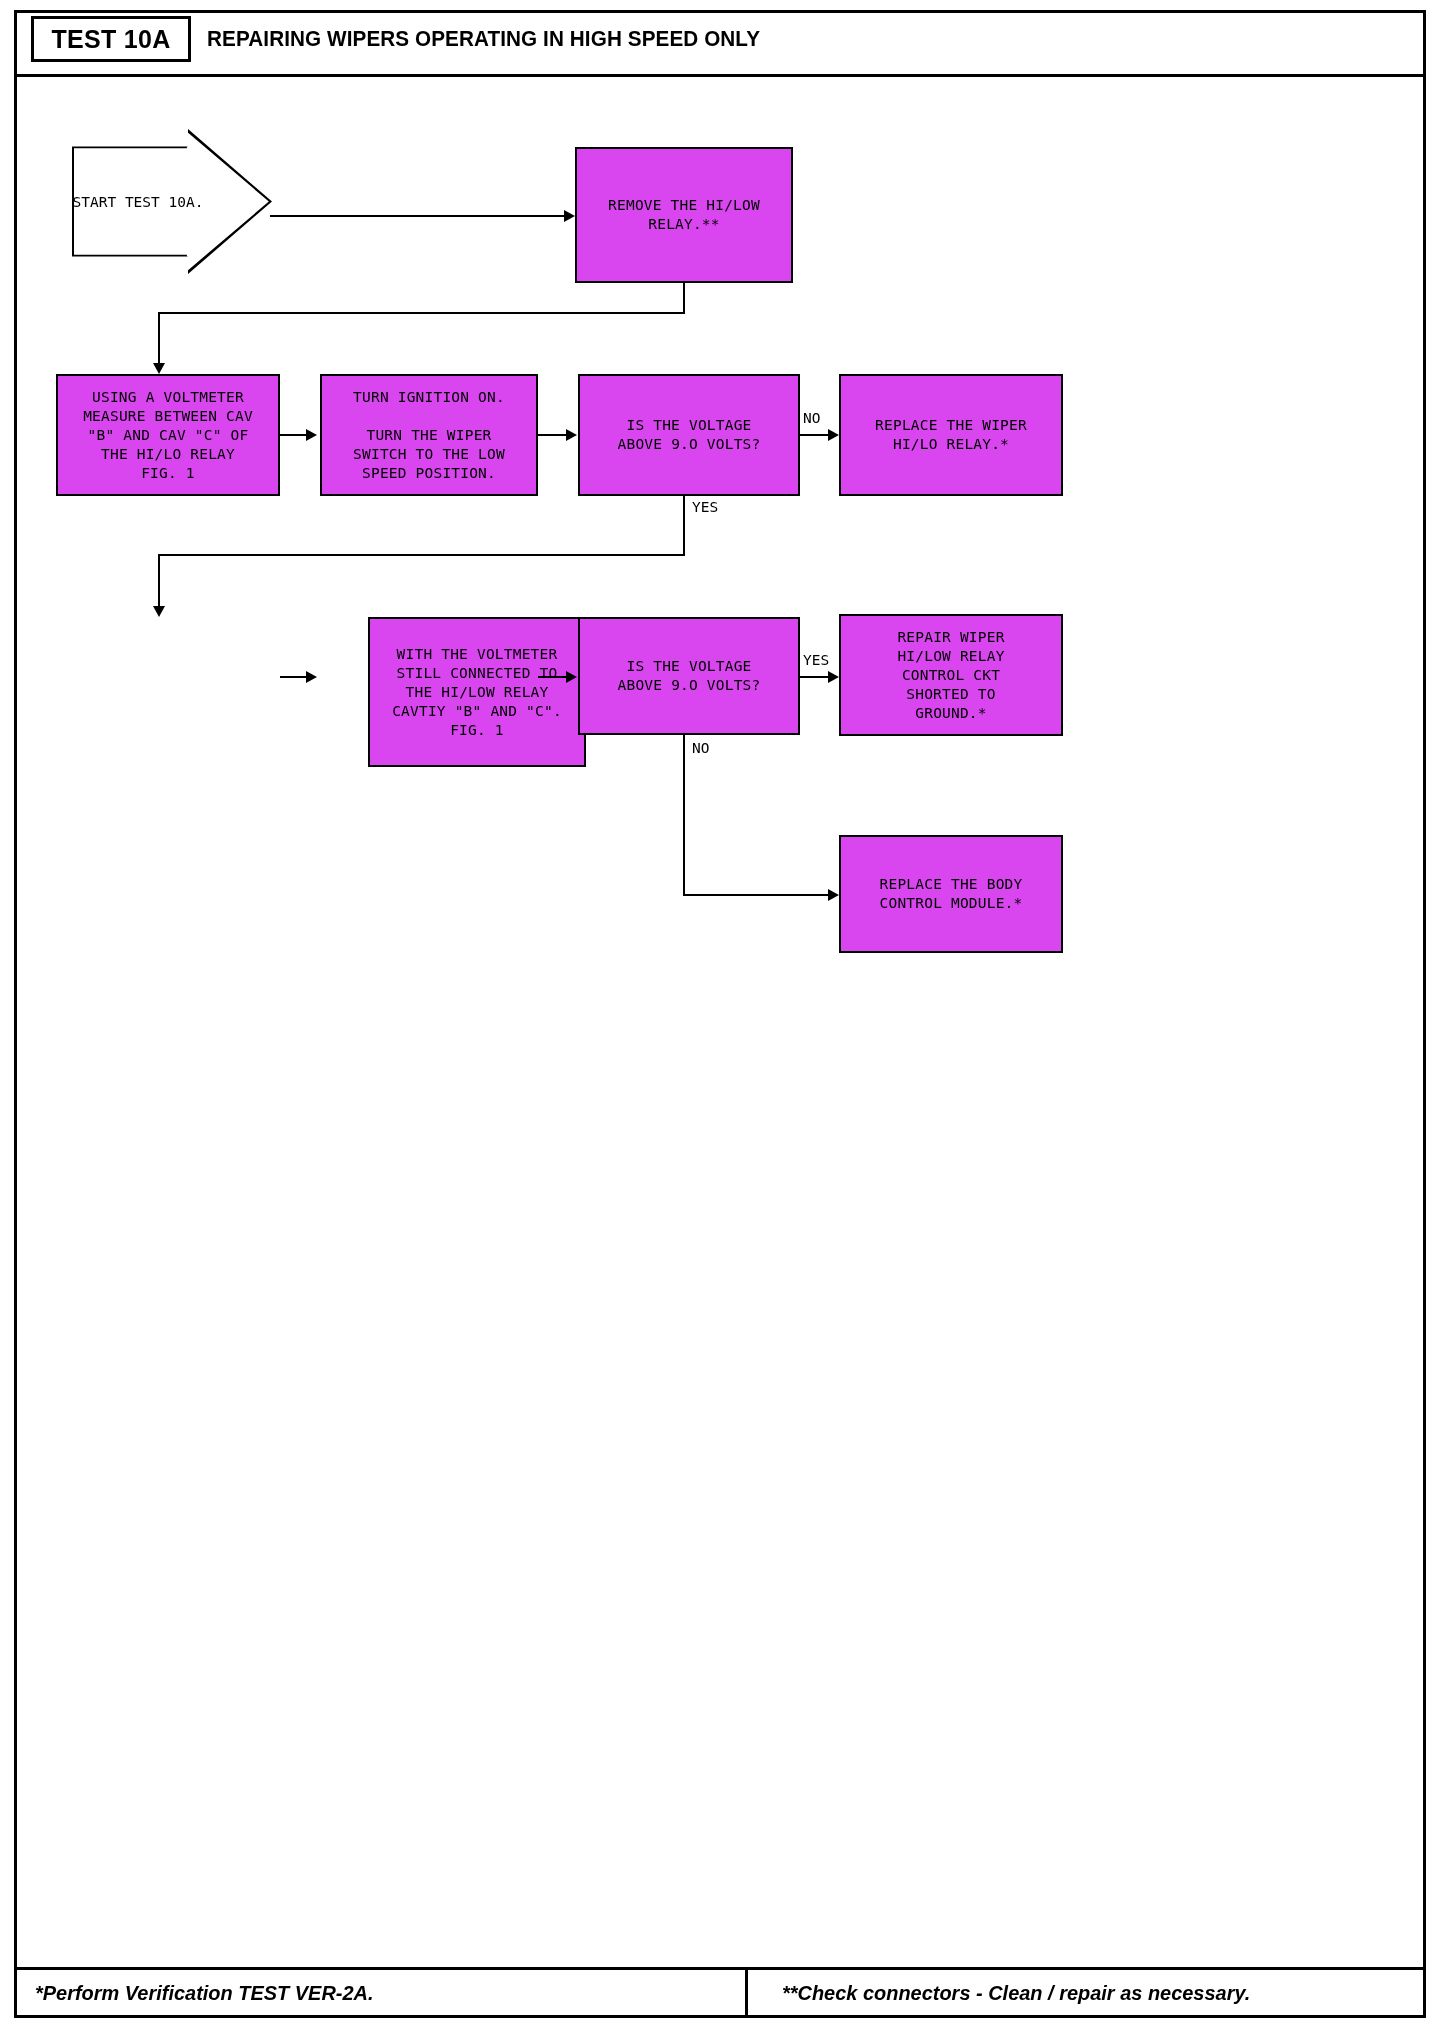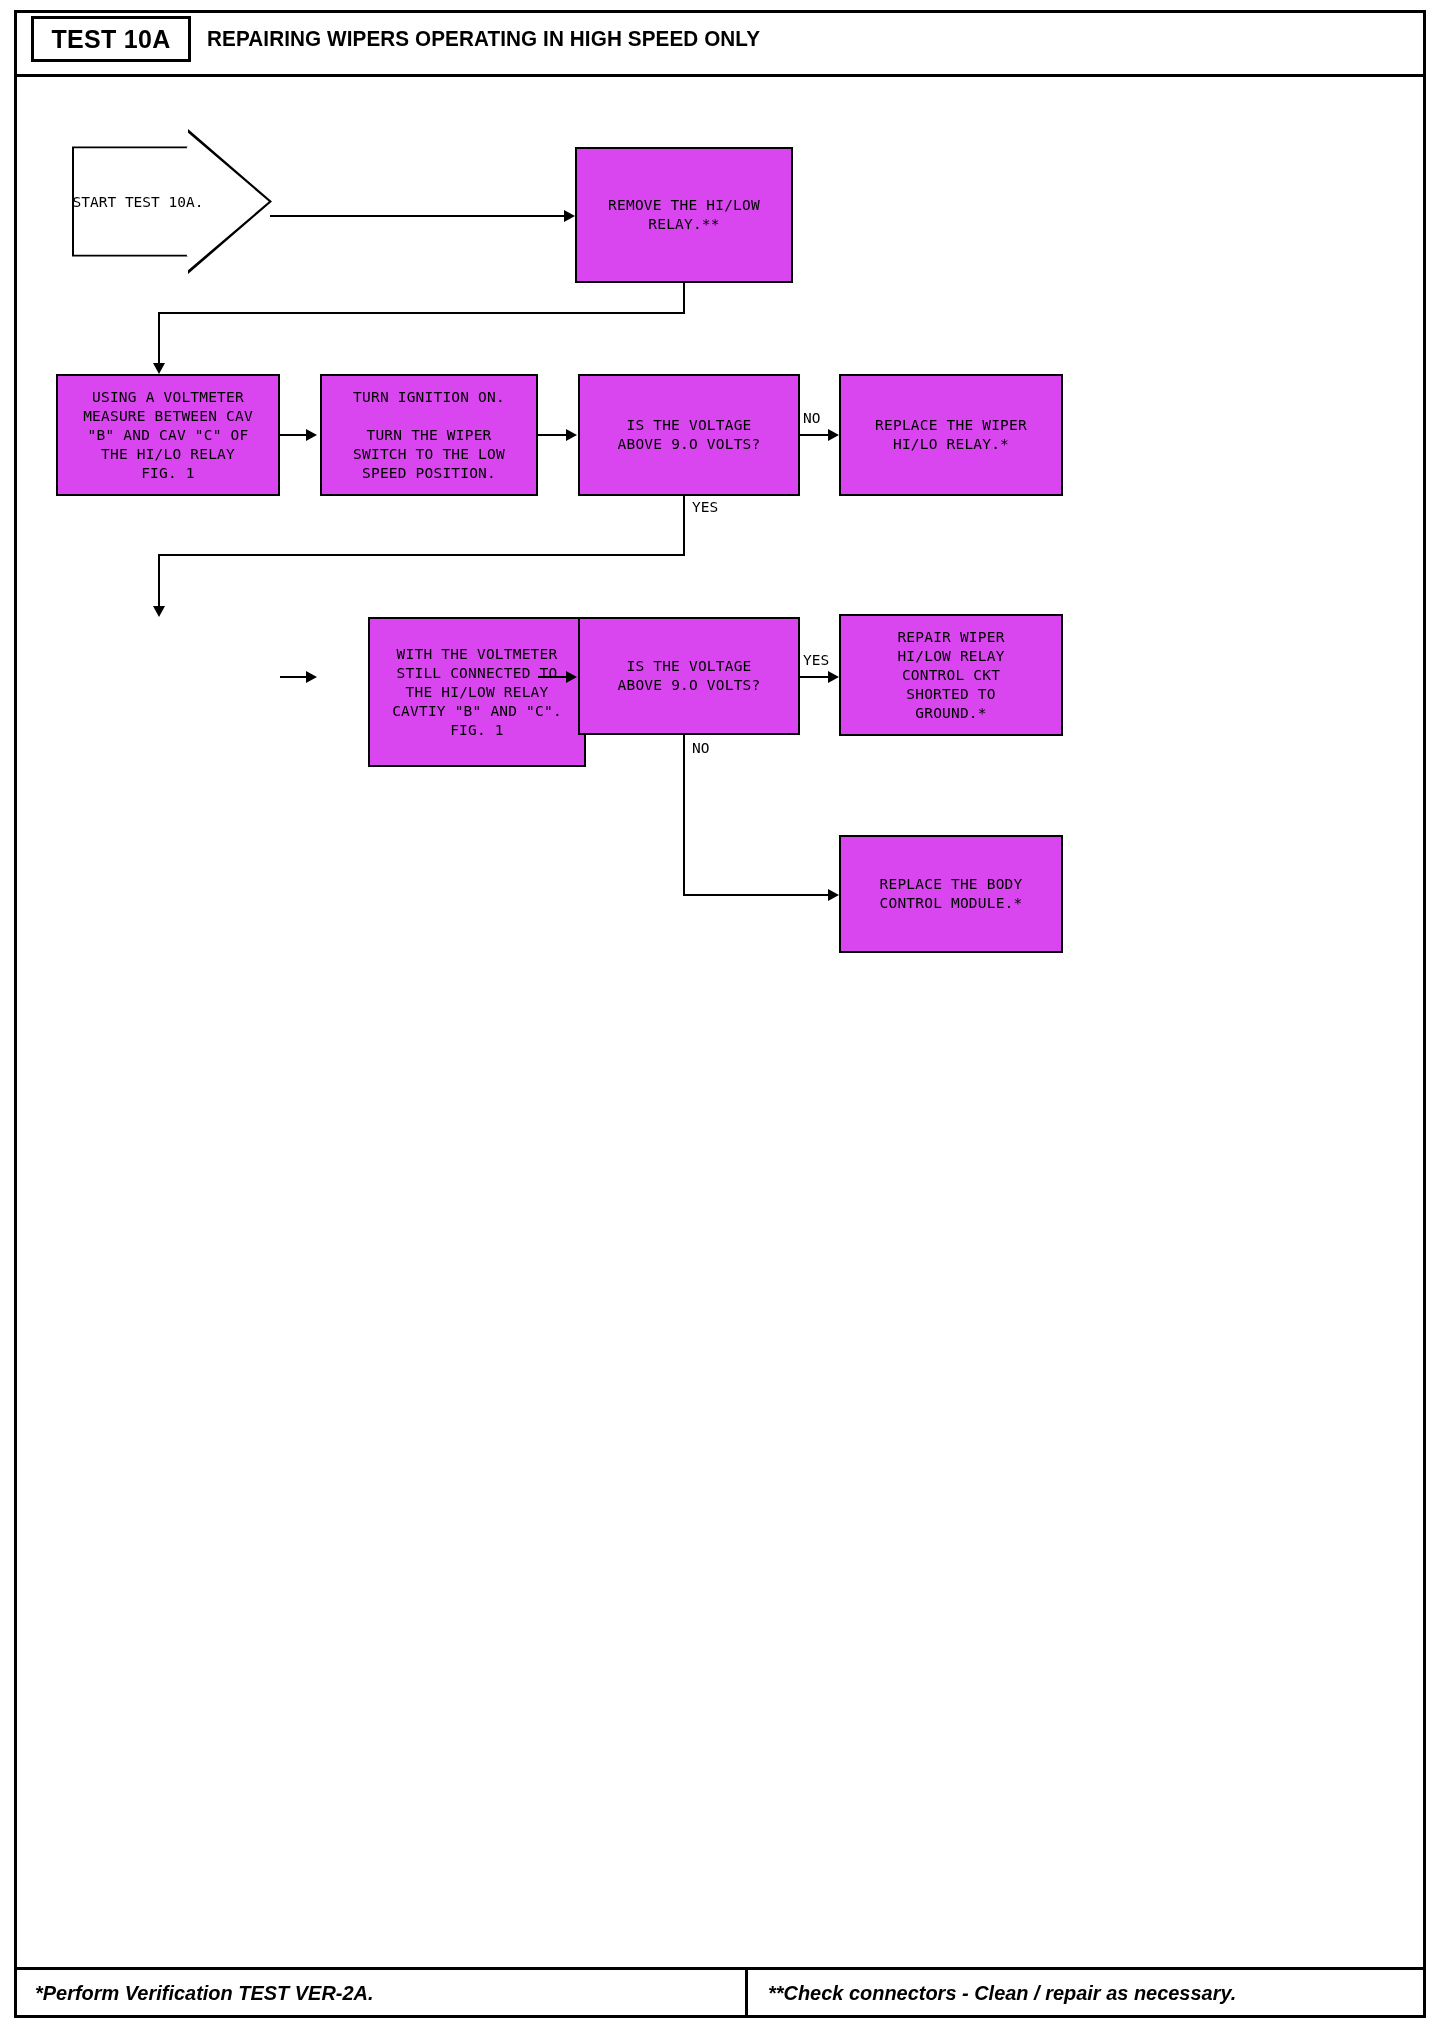--- a/index.html
+++ b/index.html
@@ -41,21 +41,21 @@
   }
   
   .ftr{
     position:absolute;left:0;bottom:0;width:100%;height:48px;
     border-top:3px solid #000;box-sizing:border-box;display:flex;
   }
   .ftr-cell{
     height:100%;display:flex;align-items:center;box-sizing:border-box;
   }
   .ftr-cell.left{width:52%;padding-left:18px;border-right:3px solid #000;}
-  .ftr-cell.right{width:48%;padding-left:20px;}
+  .ftr-cell.right{width:48%;padding-left:34px;}
   .ftr-cell span{
     font-weight:bold;font-style:italic;font-size:21px;
     transform:scaleX(.95);transform-origin:left center;white-space:nowrap;
   }
   
   .canvas{position:absolute;left:0;top:86px;width:100%;height:1870px;}
   .node{
     position:absolute;border:2px solid #000;box-sizing:border-box;
     background:#d946ef;display:flex;align-items:center;justify-content:center;
     text-align:center;

